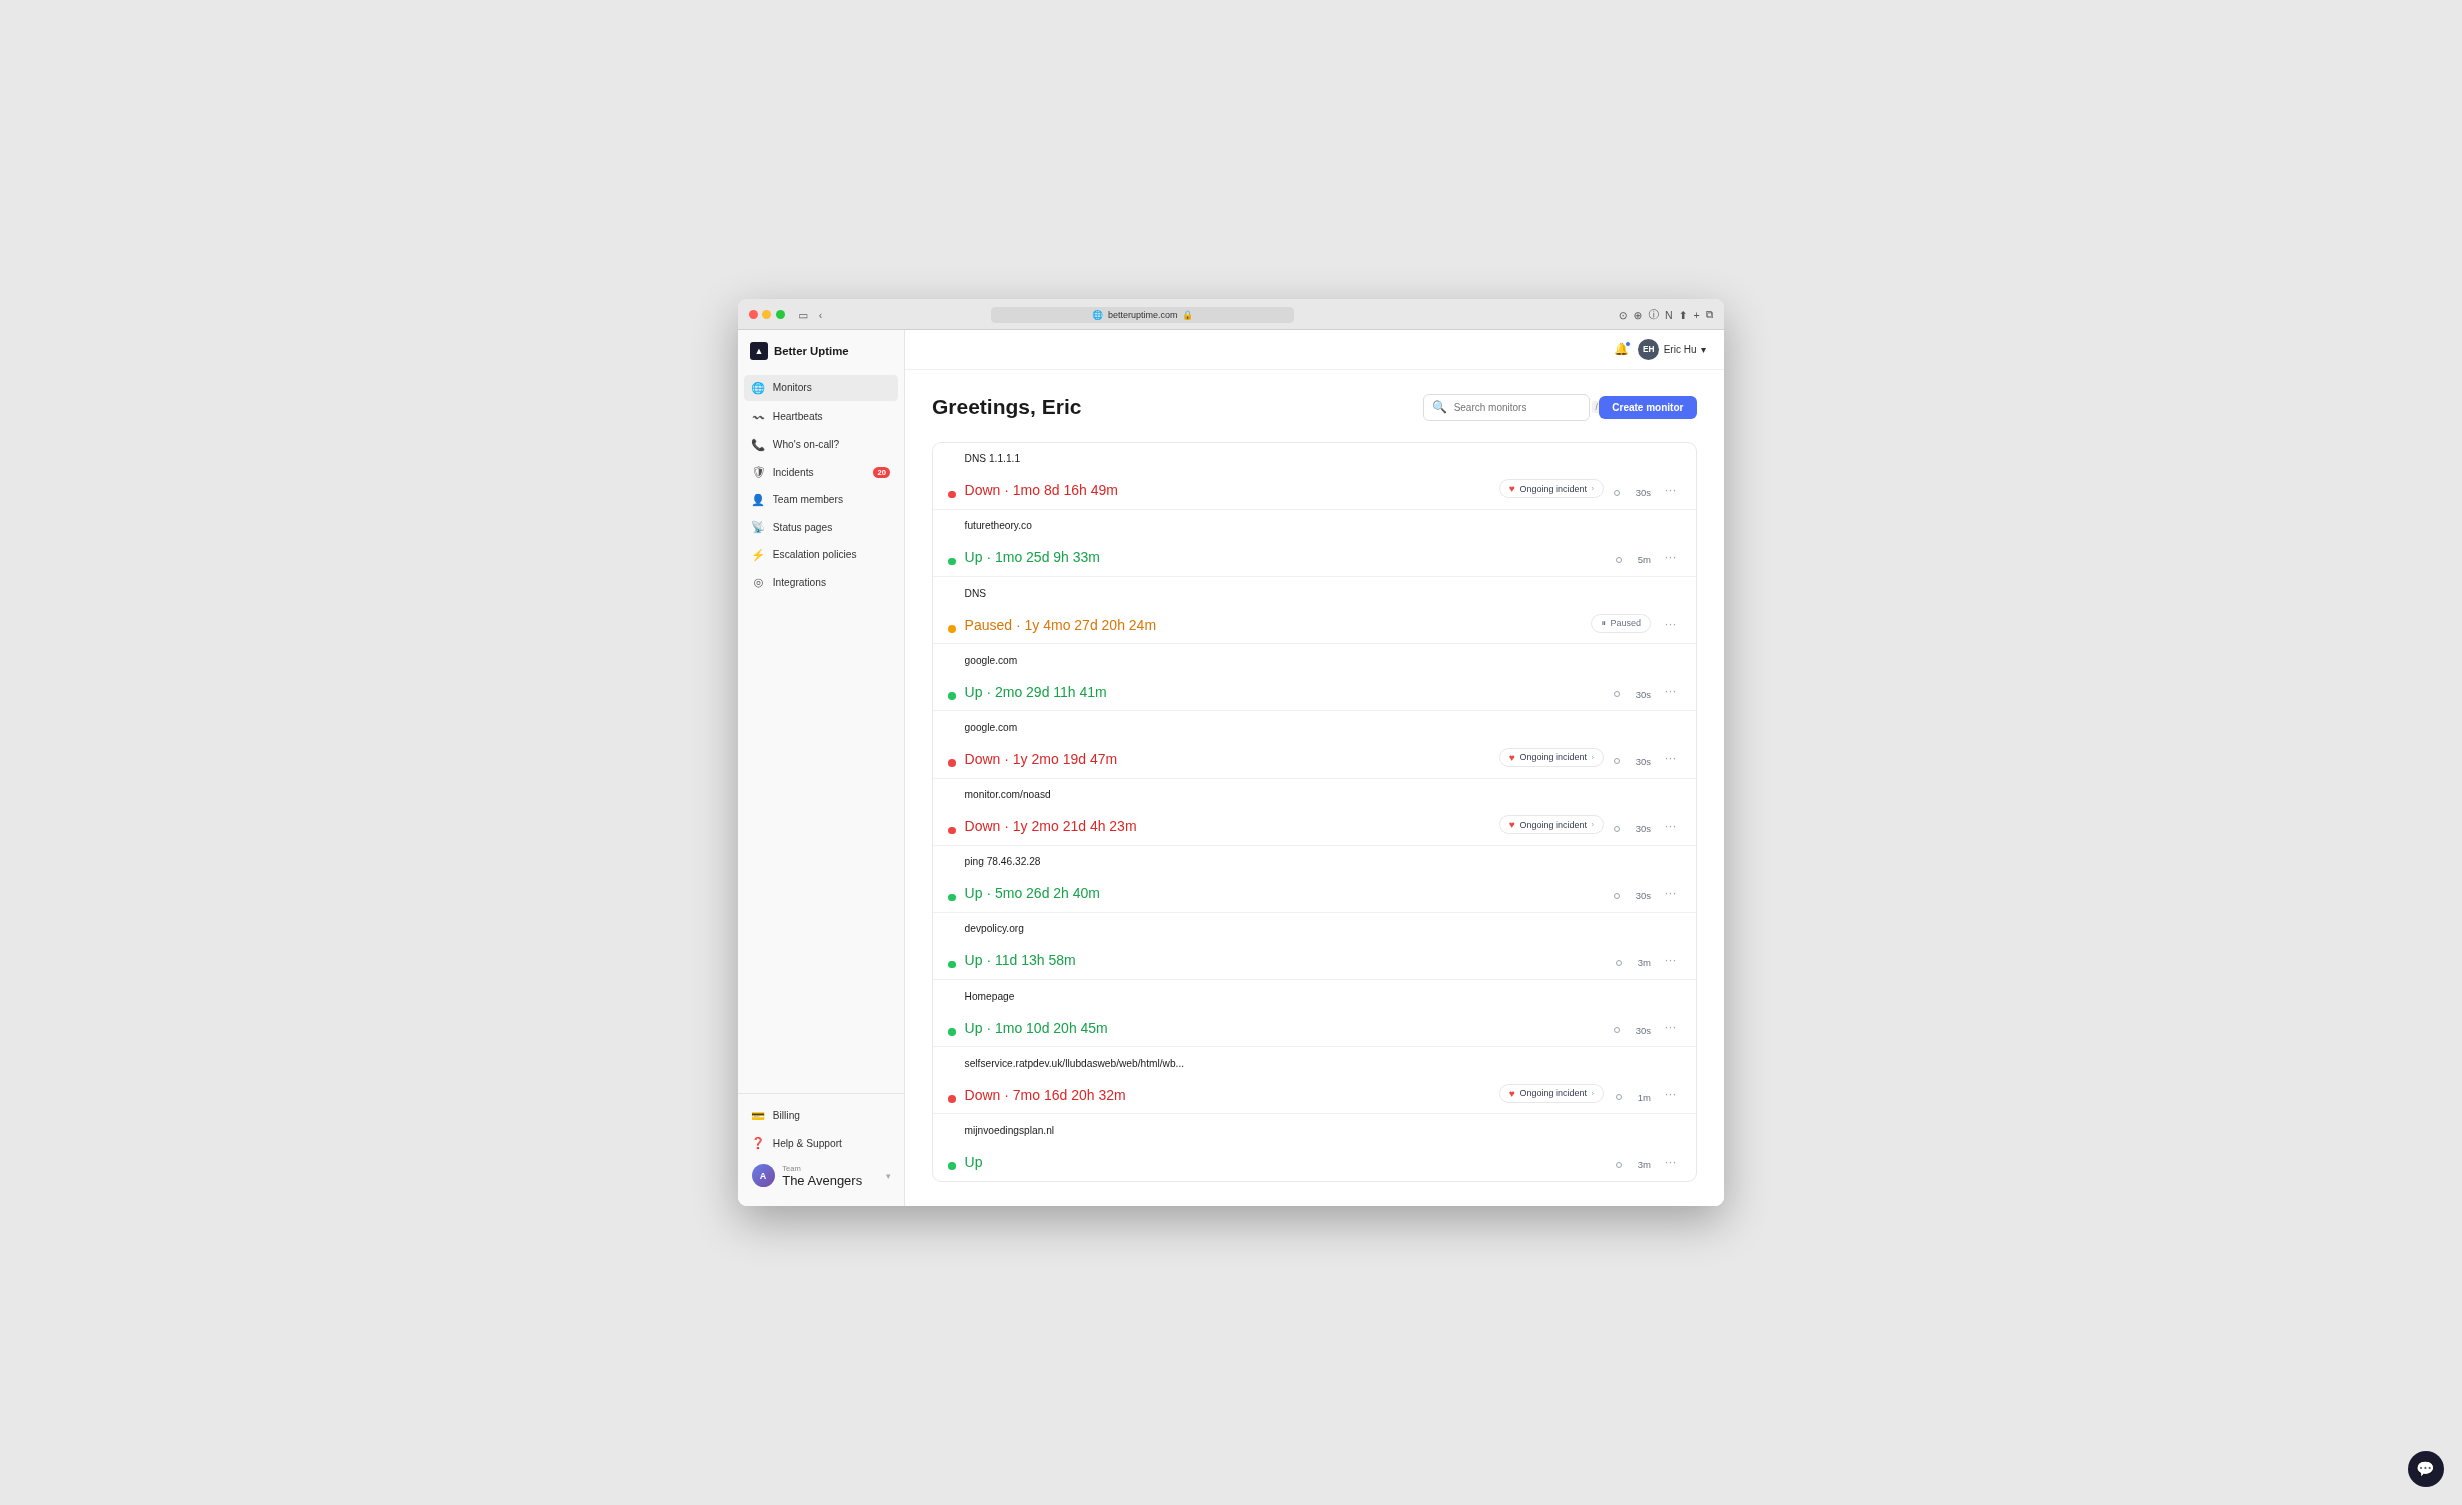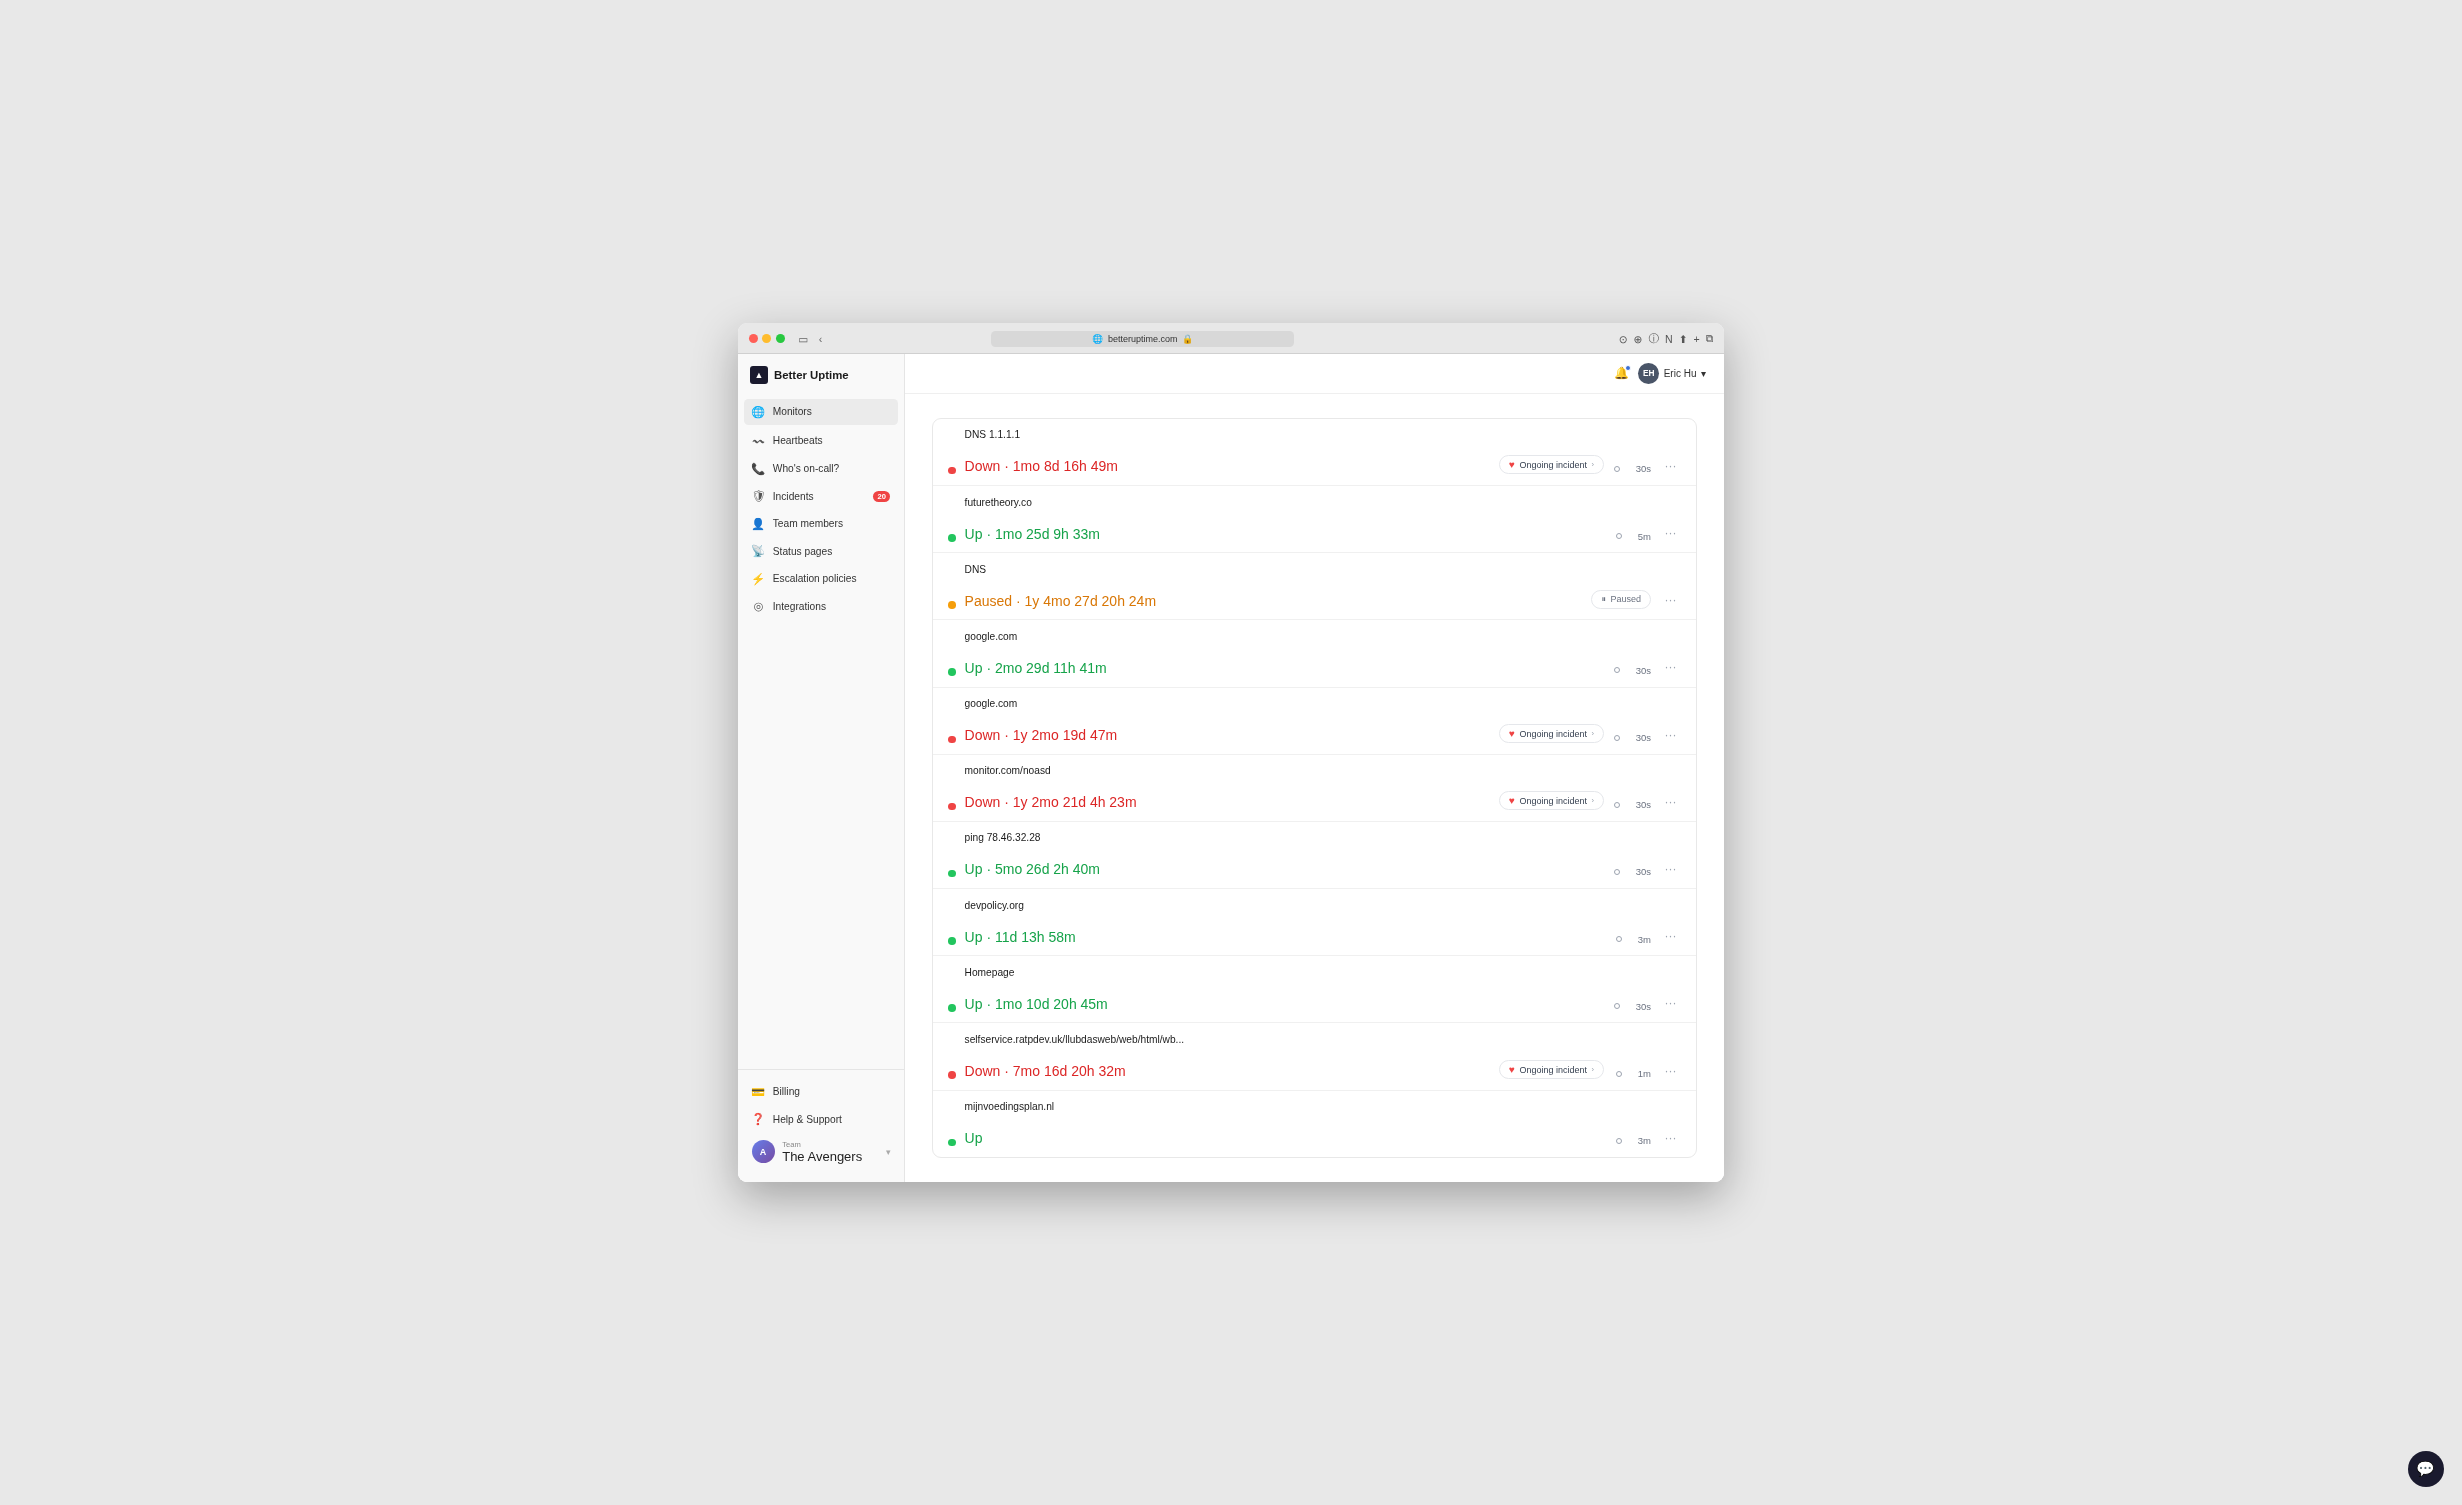--- a/index.html
+++ b/index.html
@@ -422,20 +422,31 @@
         <button class="user-btn">
           <div class="user-avatar">
             <span>EH</span>
           </div>
           <span>Eric Hu</span>
           <span>▾</span>
         </button>
       </div>
 
       <div class="content-area">
+        <div class="page-header">
+          <h1 class="page-title">Greetings, Eric</h1>
+          <div class="header-actions">
+            <div class="search-box">
+              <span style="color:#aaa;">🔍</span>
+              <input type="text" placeholder="Search monitors" style="">
+              <span class="search-shortcut">/</span>
+            </div>
+            <button class="create-btn">Create monitor</button>
+          </div>
+        </div>
 
         <div class="monitor-list" id="monitor-list">
 
         <div class="monitor-row">
       <span class="status-dot status-down"></span>
       <div class="monitor-info">
         <div class="monitor-name">DNS 1.1.1.1</div>
         <div class="monitor-status down">Down · 1mo 8d 16h 49m</div>
       </div>
 

